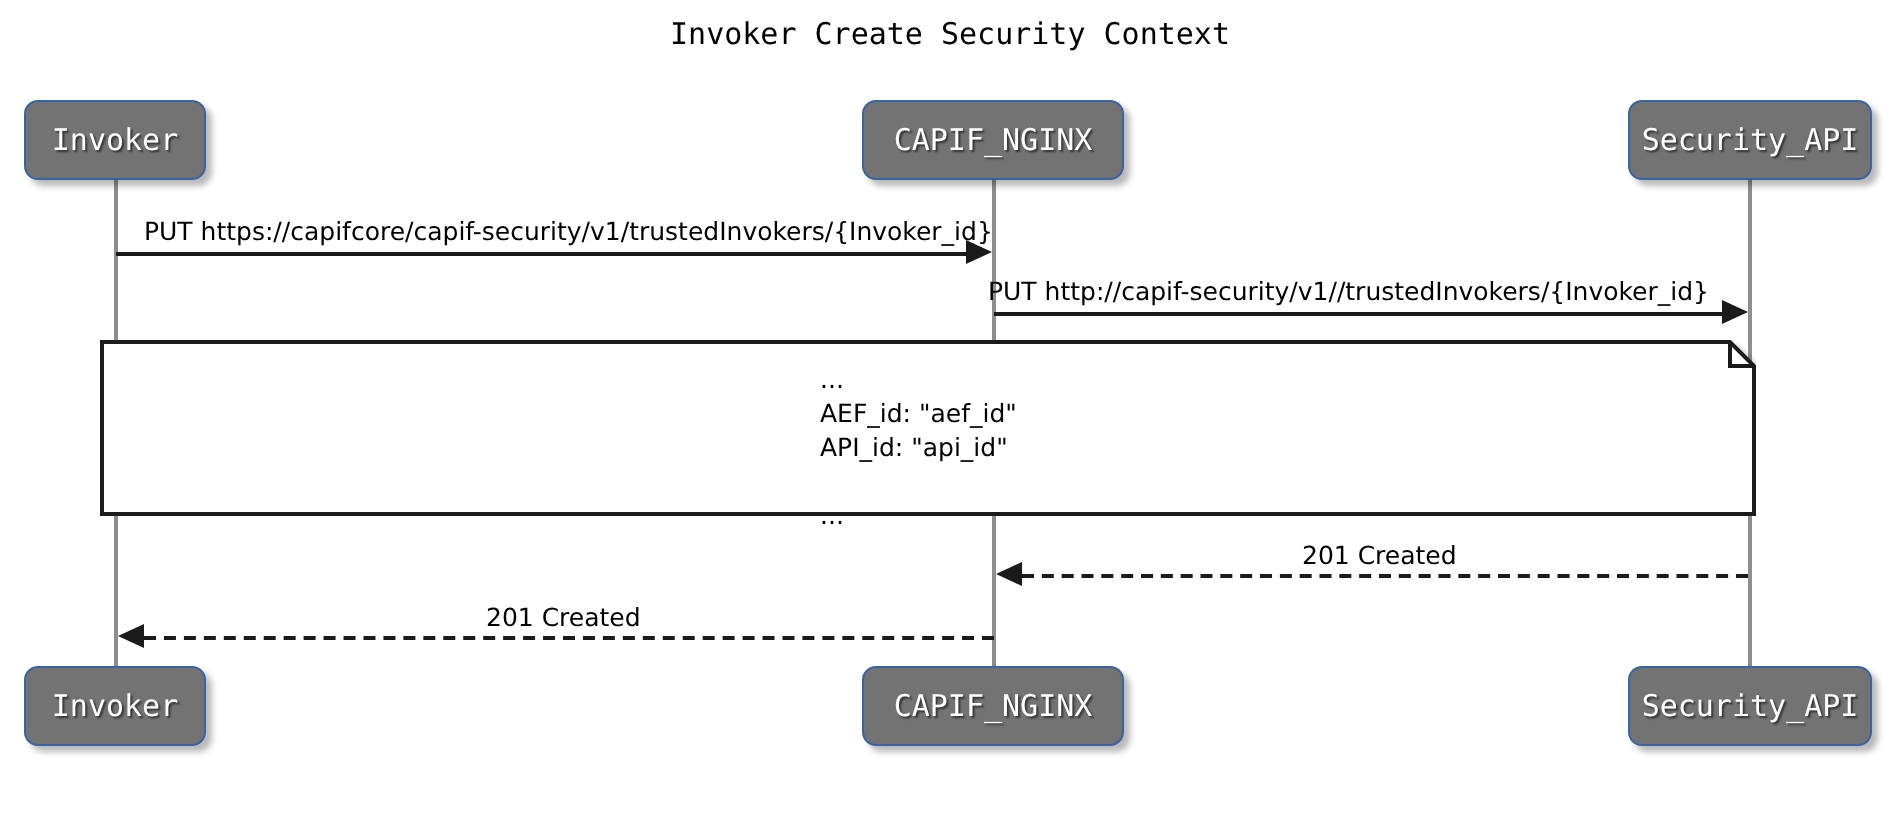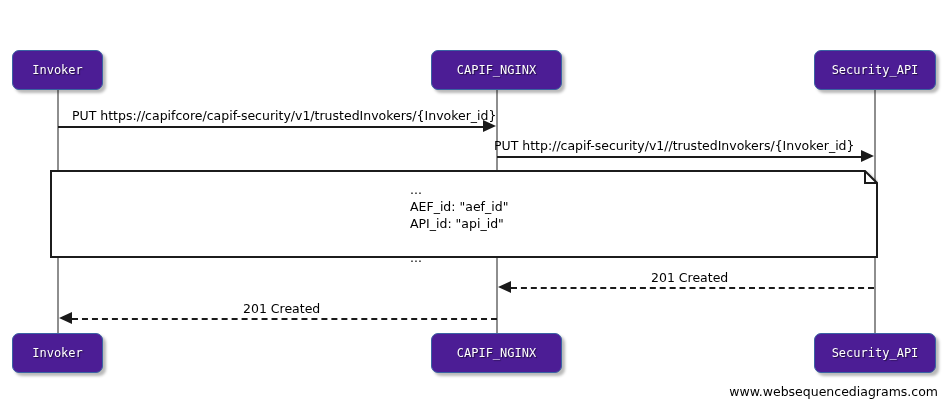--- a/index.html
+++ b/index.html
@@ -29,26 +29,26 @@
     letter-spacing: 0px;
   }
   .lifeline {
     position: absolute;
     width: 2px;
     background: #8e8e8e;
   }
   .participant {
     position: absolute;
     box-sizing: border-box;
-    background: #4c1d95;
+    background: #737373;
     border: 1px solid #3a63a3;
     border-radius: 7px;
     color: #ffffff;
     font-family: "DejaVu Sans Mono", monospace;
-    font-size: 12px;
+    font-size: 15px;
     display: flex;
     align-items: center;
     justify-content: center;
     text-shadow: 1px 1px 1px rgba(0,0,0,0.55);
     box-shadow: 3px 3px 3px rgba(0,0,0,0.28);
     height: 40px;
     white-space: nowrap;
   }
   .msg-line {
     position: absolute;
@@ -110,20 +110,21 @@
     font-family: "DejaVu Sans", sans-serif;
     font-size: 12.5px;
     color: #000000;
   }
 </style>
 </head>
 <body>
 
 <div id="canvas">
 
+  <div id="diagram-title">Invoker Create Security Context</div>
 
   <div class="lifeline" style="left:57px; top:90px; height:248px;"></div>
   <div class="lifeline" style="left:496px; top:90px; height:248px;"></div>
   <div class="lifeline" style="left:874px; top:90px; height:248px;"></div>
 
   <div class="participant" style="left:12px; top:50px; width:91px;">
     <span>Invoker</span>
   </div>
   <div class="participant" style="left:431px; top:50px; width:131px;">
     <span>CAPIF_NGINX</span>
@@ -168,15 +169,14 @@
   <div class="participant" style="left:12px; top:333px; width:91px;">
     <span>Invoker</span>
   </div>
   <div class="participant" style="left:431px; top:333px; width:131px;">
     <span>CAPIF_NGINX</span>
   </div>
   <div class="participant" style="left:814px; top:333px; width:122px;">
     <span>Security_API</span>
   </div>
 
-  <div id="footer">www.websequencediagrams.com</div>
 
 </div>
 
 </body></html>

